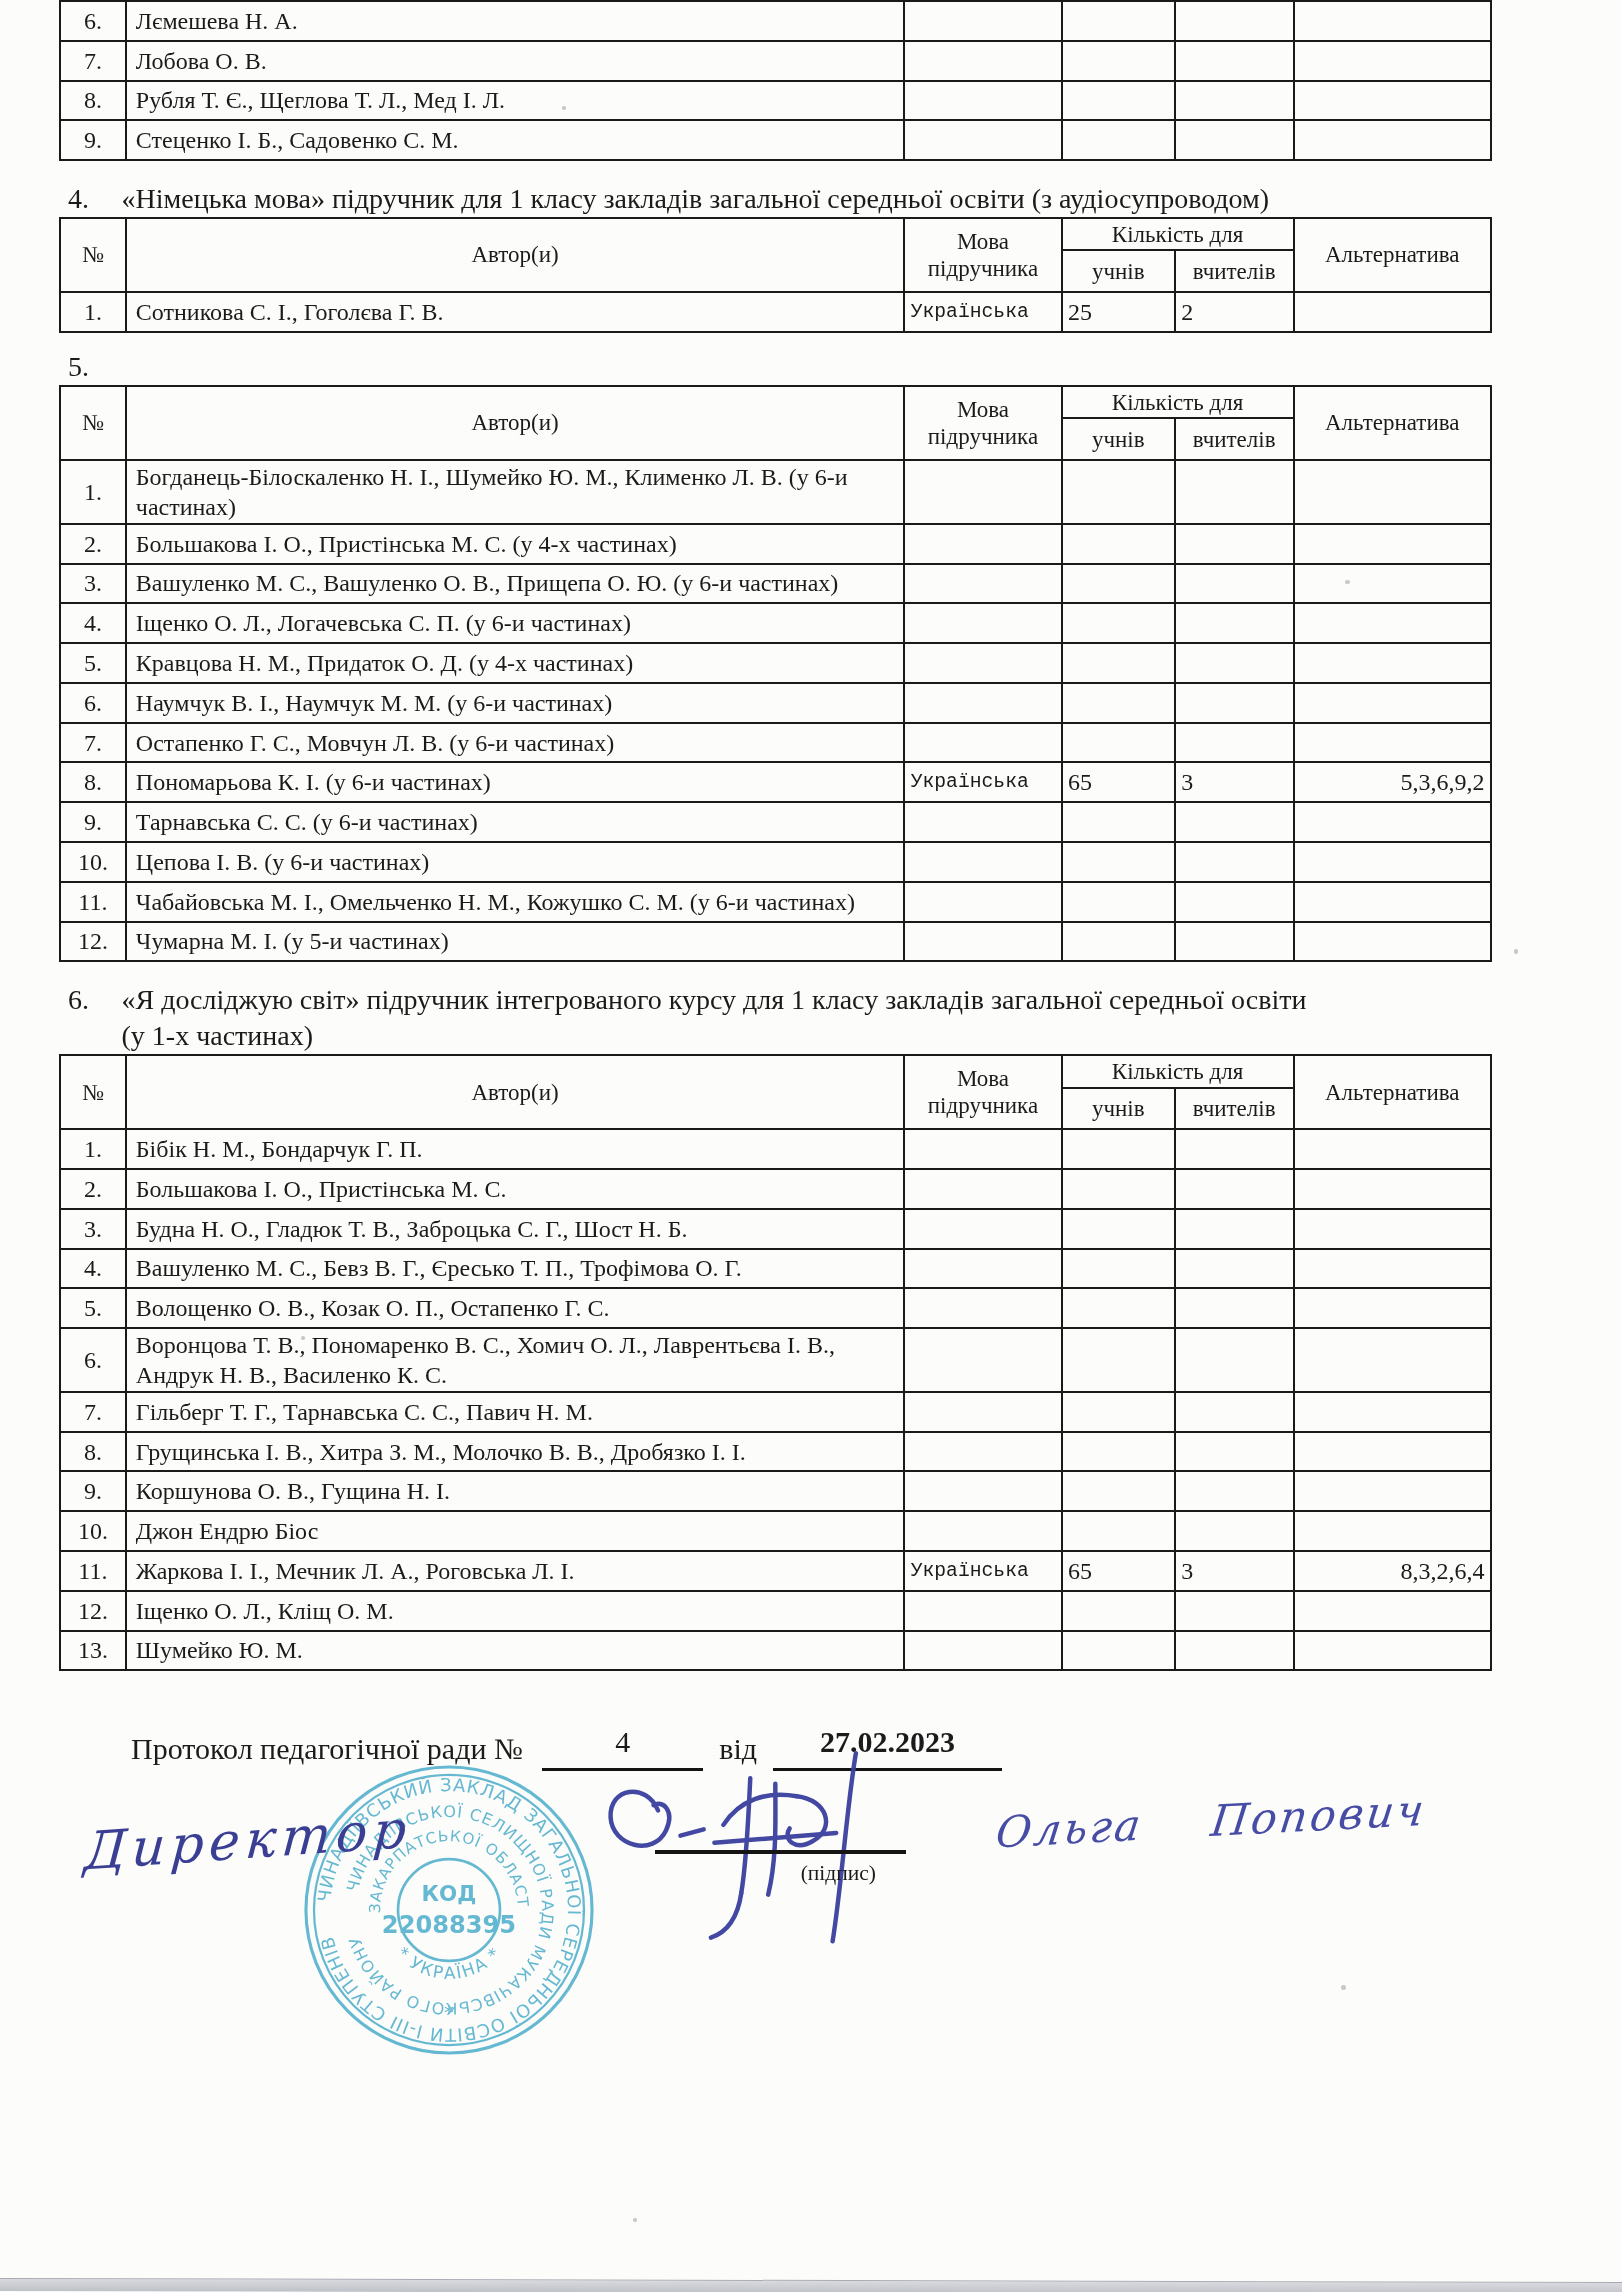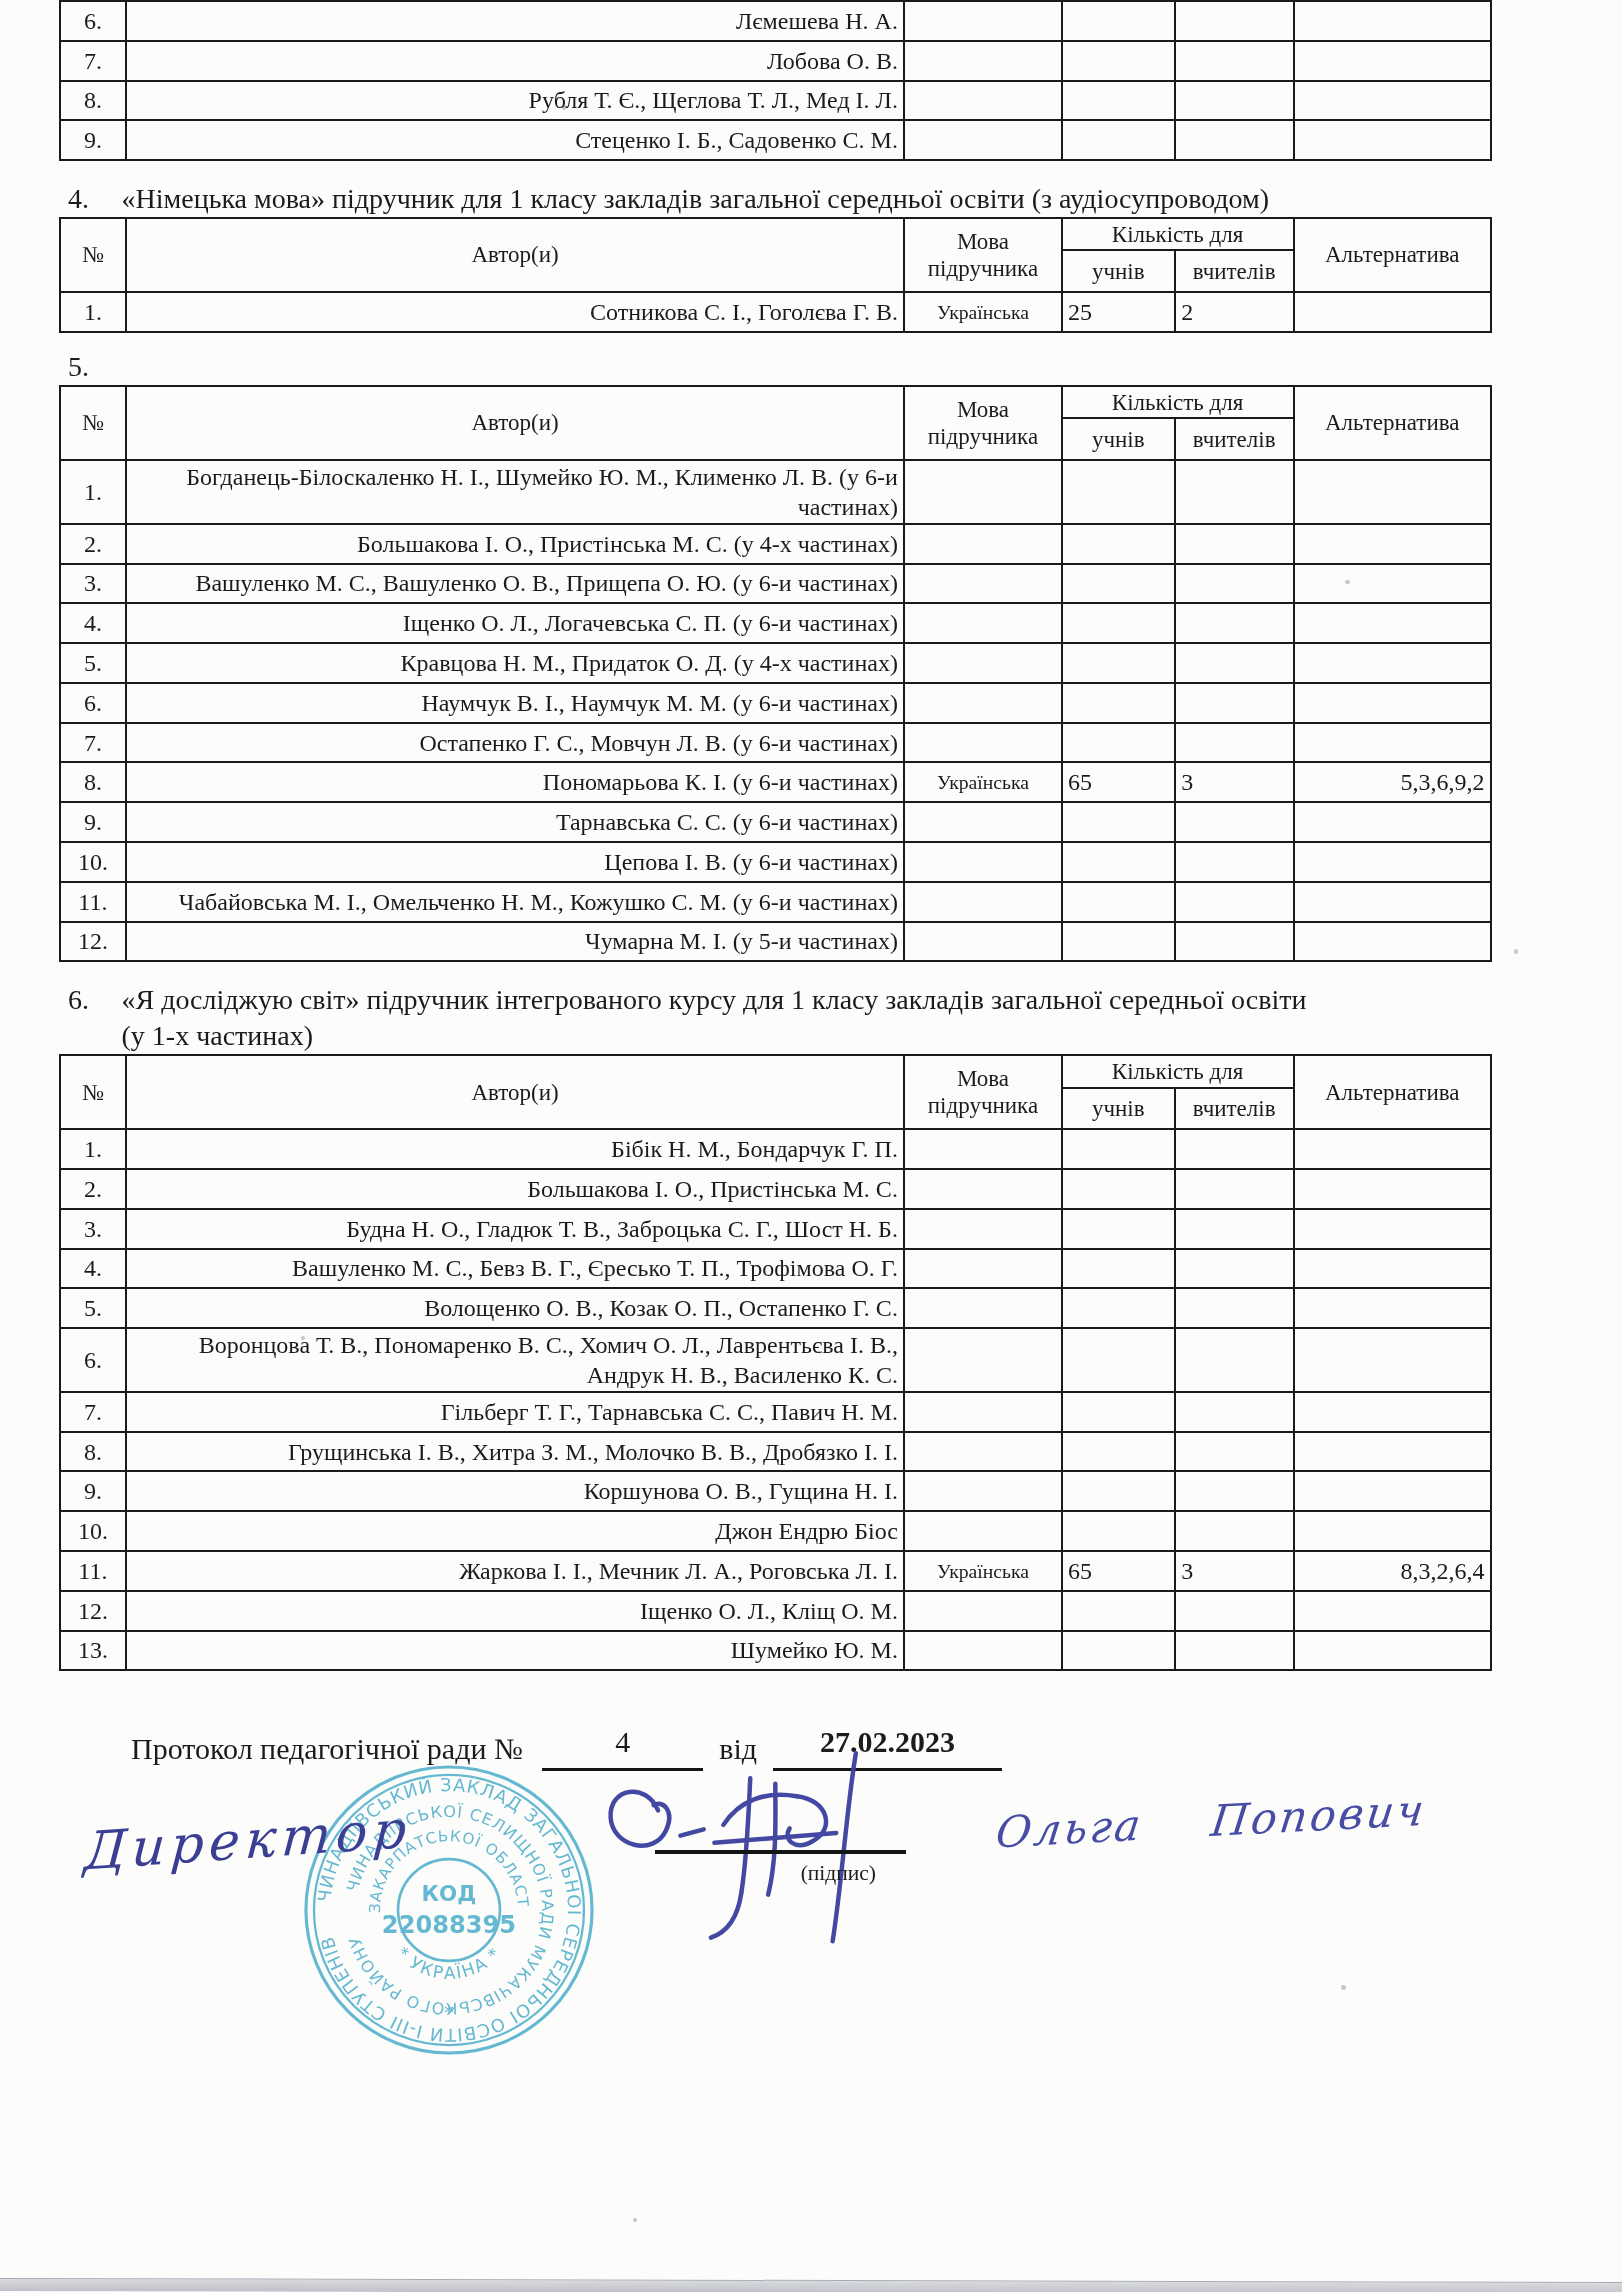--- a/index.html
+++ b/index.html
@@ -33,22 +33,22 @@
   table.doc-table thead th{
     font-weight:normal;
     text-align:center;
     font-size:23px;
     line-height:27px;
     padding:1.8px 3.6px;
   }
   th.h-qty{height:27px;}
   tr.h-sub th{height:36px;}
   .c-num{text-align:center;}
-  .c-auth{text-align:right;padding-left:9px !important;}
-  .c-lang{text-align:center;font-size:19.7px !important;}
+  .c-auth{text-align:left;padding-left:9px !important;}
+  .c-lang{font-size:19.7px !important;font-family:Liberation Mono, monospace;}
   .c-val{text-align:left;margin-top:35px;}
   .c-alt{text-align:right;padding-left:7.2px !important;}
   col.w-num{width:4.6%;}
   col.w-auth{width:54.4%;}
   col.w-lang{width:11.0%;}
   col.w-stud{width:7.9%;}
   col.w-teach{width:8.3%;}
   col.w-alt{width:13.8%;}
 
   .tbl-a{margin-top:56px;}

